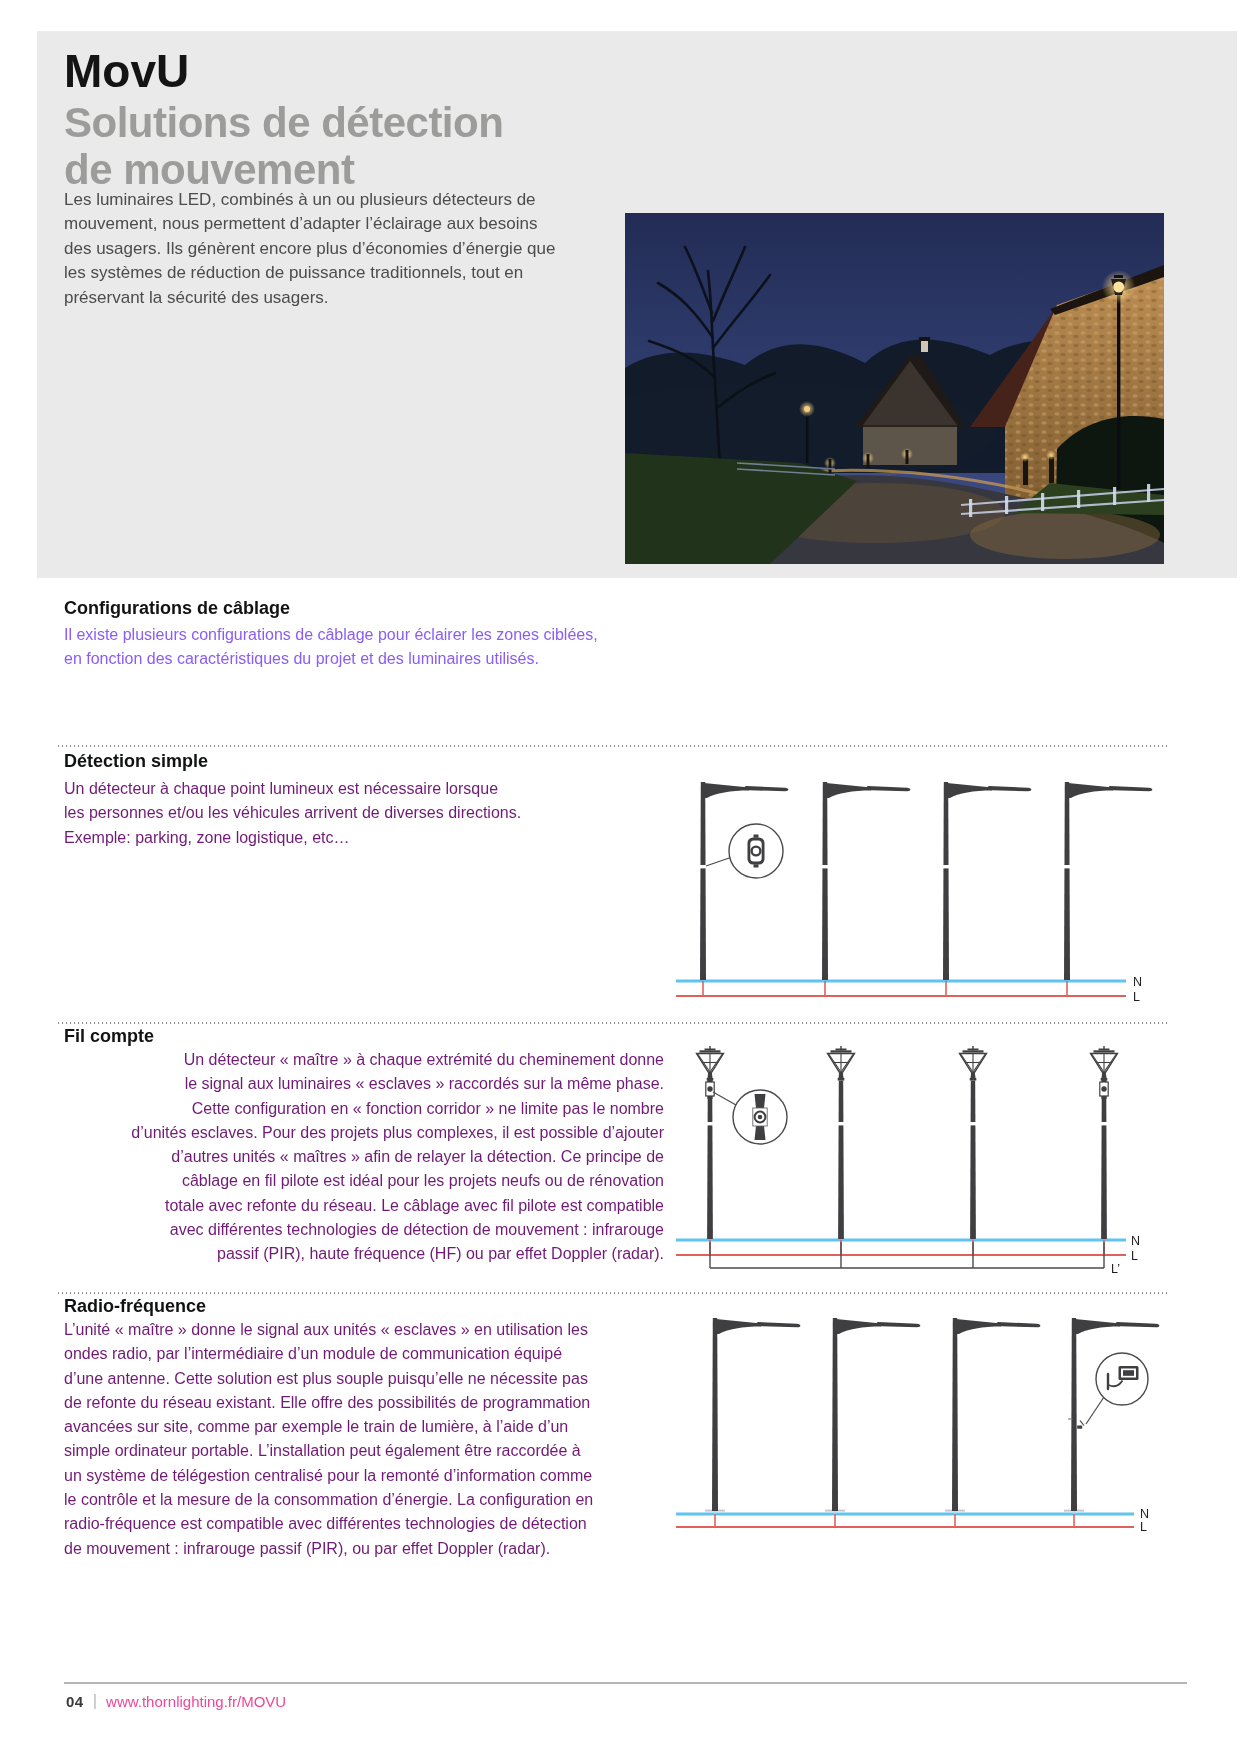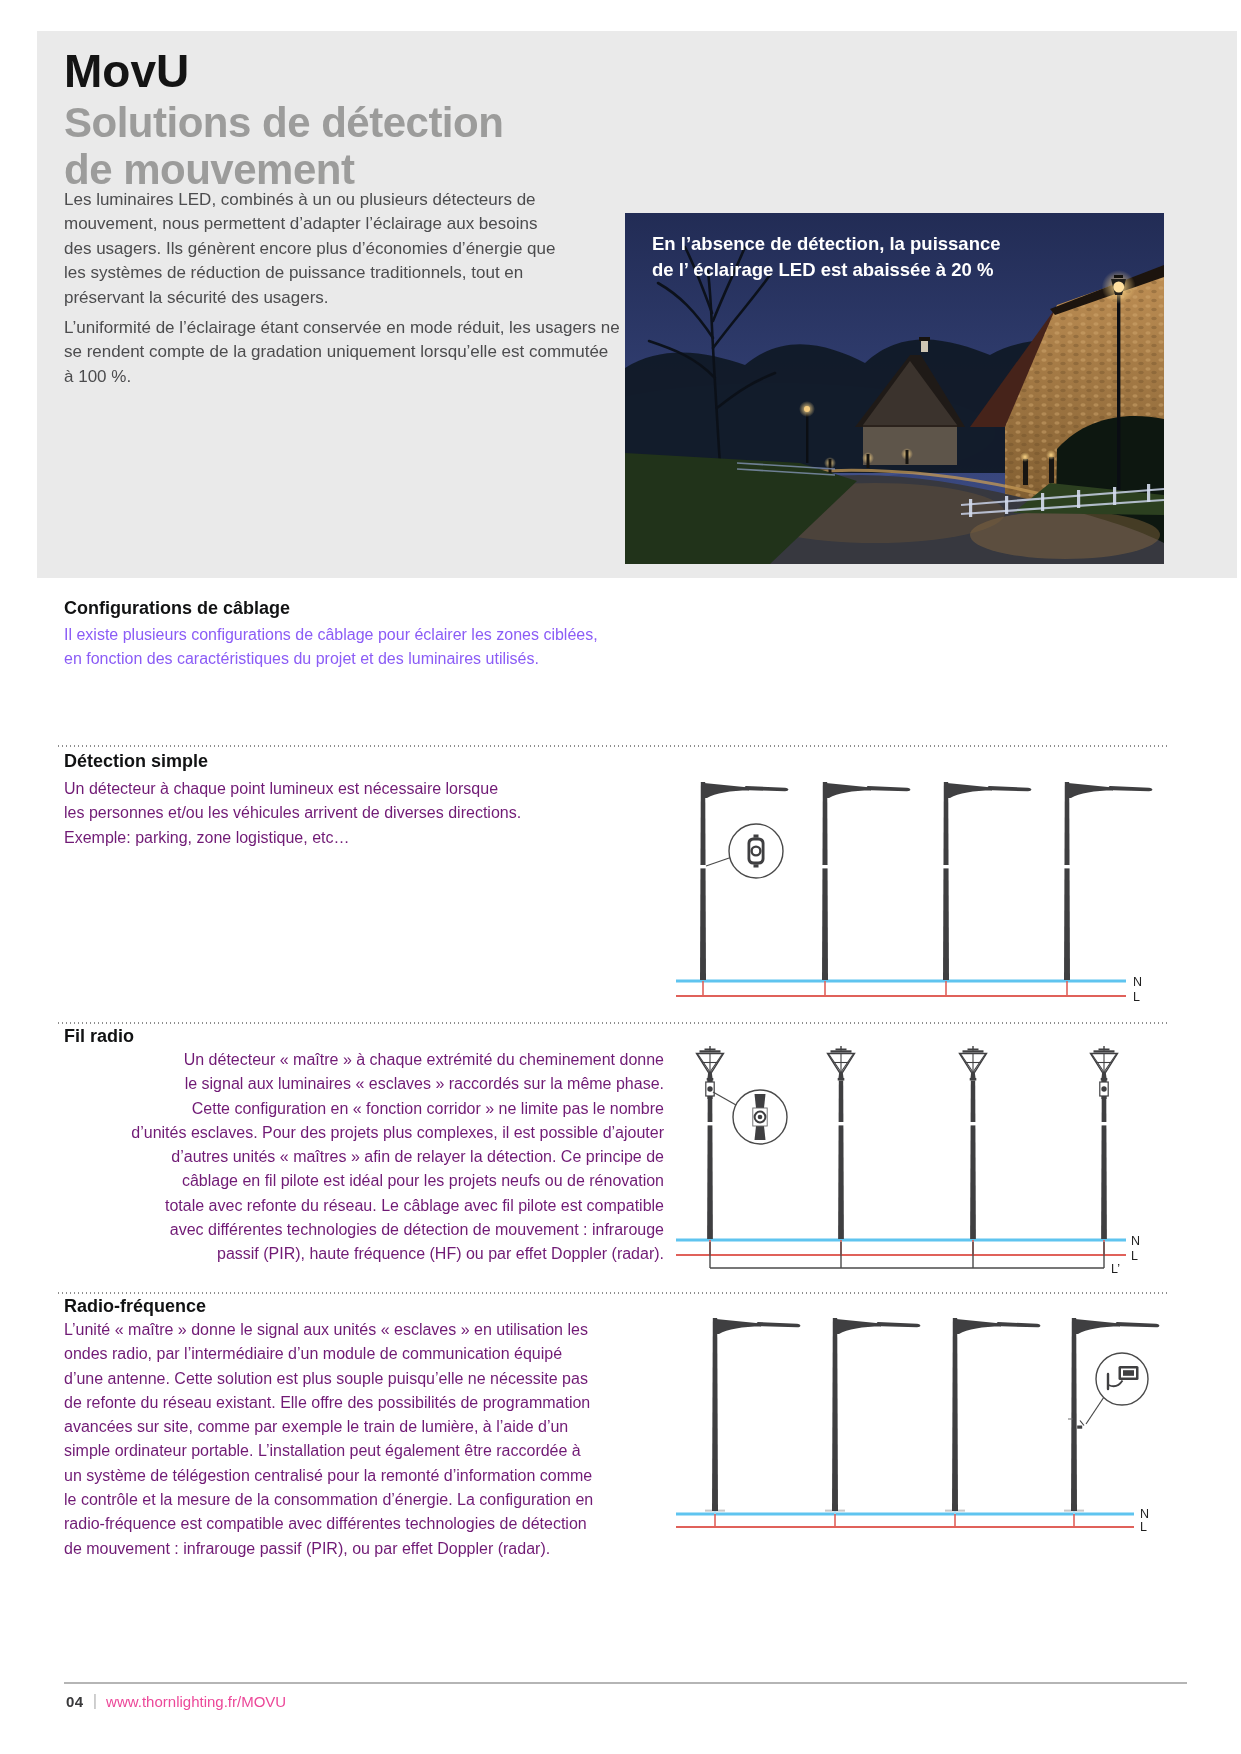--- a/index.html
+++ b/index.html
@@ -54,23 +54,20 @@
     <div class="title-sub">Solutions de détection
 de mouvement</div>
   </div>
 
   <div class="intro">
     <p>Les luminaires LED, combinés à un ou plusieurs détecteurs de
 mouvement, nous permettent d’adapter l’éclairage aux besoins
 des usagers. Ils génèrent encore plus d’économies d’énergie que
 les systèmes de réduction de puissance traditionnels, tout en
 préservant la sécurité des usagers.</p>
-    <p>L’uniformité de l’éclairage étant conservée en mode réduit, les usagers ne
-se rendent compte de la gradation uniquement lorsqu’elle est commutée
-à 100 %.</p>
   </div>
 
   <div class="photo">
     <svg width="539" height="351" viewBox="0 0 539 351">
       <defs>
         <linearGradient id="sky" x1="0" y1="0" x2="0" y2="1">
           <stop offset="0" stop-color="#222c55"></stop>
           <stop offset="0.7" stop-color="#36447a"></stop>
           <stop offset="1" stop-color="#45548c"></stop>
         </linearGradient>
@@ -145,22 +142,20 @@
         <rect x="416" y="280" width="3.2" height="18"></rect>
           <rect x="452" y="277" width="3.2" height="18"></rect>
         <rect x="488" y="274" width="3.2" height="18"></rect>
           <rect x="522" y="271" width="3.2" height="18"></rect>
       </g>
       <g stroke="#8fa0c8" stroke-width="1.6" opacity="0.7">
         <line x1="112" y1="250" x2="210" y2="256"></line>
         <line x1="112" y1="256" x2="210" y2="262"></line>
       </g>
     </svg>
-    <div class="photo-caption">En l’absence de détection, la puissance
-de l’ éclairage LED est abaissée à 20 %</div>
   </div>
 
   <div class="sec-heading" style="top:598px;">Configurations de câblage</div>
   <div class="sec-body config-body" style="top:623px;">Il existe plusieurs configurations de câblage pour éclairer les zones ciblées,
 en fonction des caractéristiques du projet et des luminaires utilisés.</div>
 
   <div class="dotted" style="top:745px;"></div>
   <div class="sec-heading" style="top:751px;">Détection simple</div>
   <div class="sec-body" style="top:777px;">Un détecteur à chaque point lumineux est nécessaire lorsque
 les personnes et/ou les véhicules arrivent de diverses directions.
@@ -207,21 +202,21 @@
           <rect x="753.5" y="834.5" width="5" height="3.2" fill="#3f3f41"></rect>
           <rect x="753.5" y="864.3" width="5" height="3.2" fill="#3f3f41"></rect>
           <rect x="747.5" y="837.5" width="17" height="27" rx="5.5" fill="#3f3f41"></rect>
           <rect x="750.3" y="840.5" width="11.4" height="21" rx="3.5" fill="#fff"></rect>
           <circle cx="756" cy="851" r="4.4" fill="none" stroke="#3f3f41" stroke-width="2.4"></circle>
         </g>
       </g>
     </svg>
 
   <div class="dotted" style="top:1022px;"></div>
-  <div class="sec-heading" style="top:1026px;">Fil radio</div>
+  <div class="sec-heading" style="top:1026px;">Fil compte</div>
   <div class="sec-body" style="top:1048px;text-align:right;">Un détecteur « maître » à chaque extrémité du cheminement donne
 le signal aux luminaires « esclaves » raccordés sur la même phase.
 Cette configuration en « fonction corridor » ne limite pas le nombre
 d’unités esclaves. Pour des projets plus complexes, il est possible d’ajouter
 d’autres unités « maîtres » afin de relayer la détection. Ce principe de
 câblage en fil pilote est idéal pour les projets neufs ou de rénovation
 totale avec refonte du réseau. Le câblage avec fil pilote est compatible
 avec différentes technologies de détection de mouvement : infrarouge
 passif (PIR), haute fréquence (HF) ou par effet Doppler (radar).</div>
   <svg id="diagram-pilote" class="diagram" style="left:640px; top:1040px;" width="520" height="235" viewBox="640 1040 520 235">

